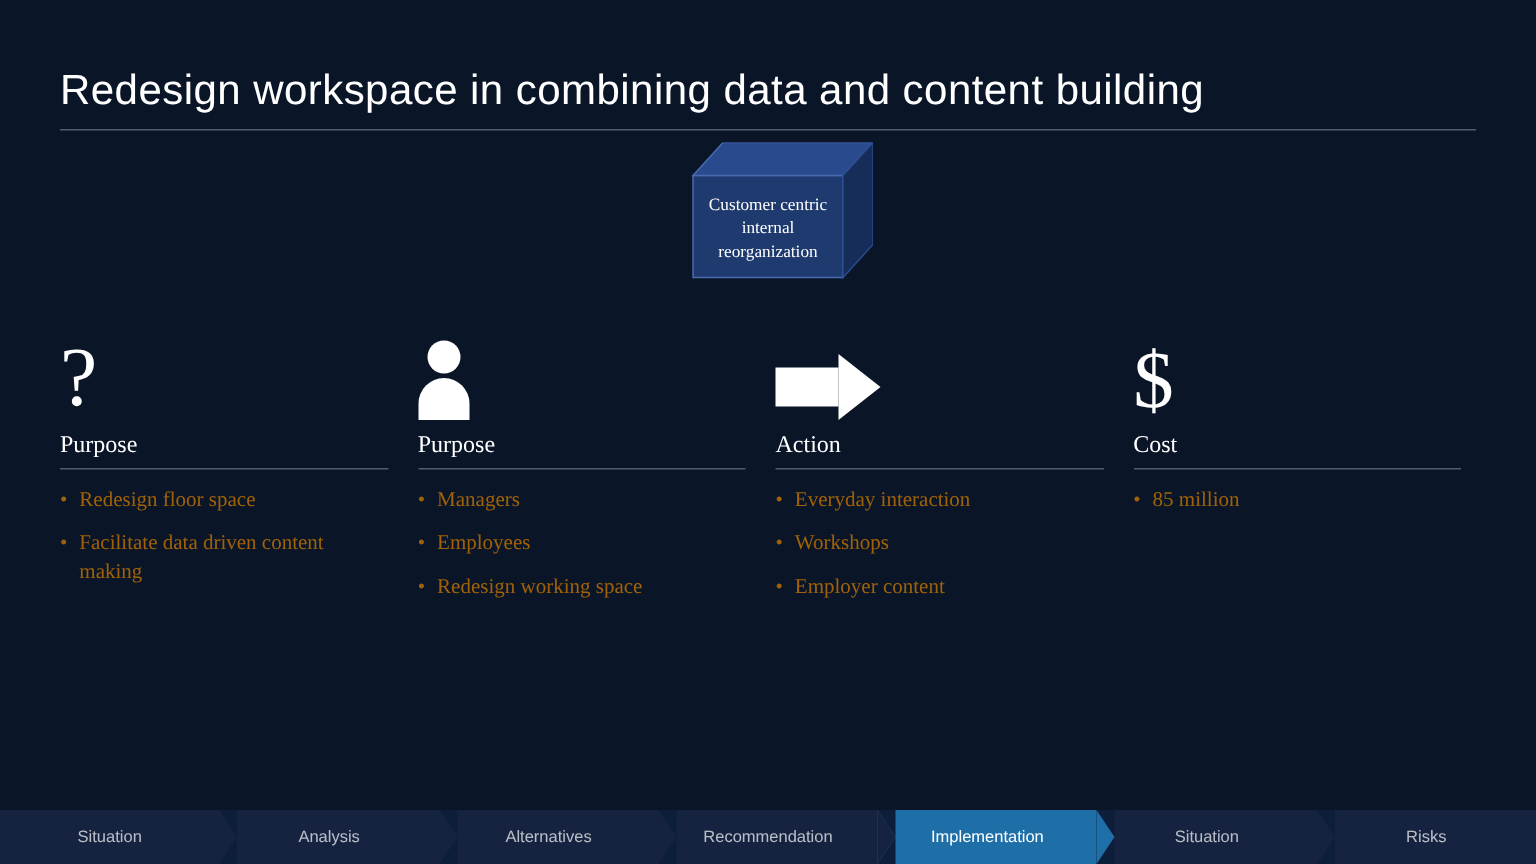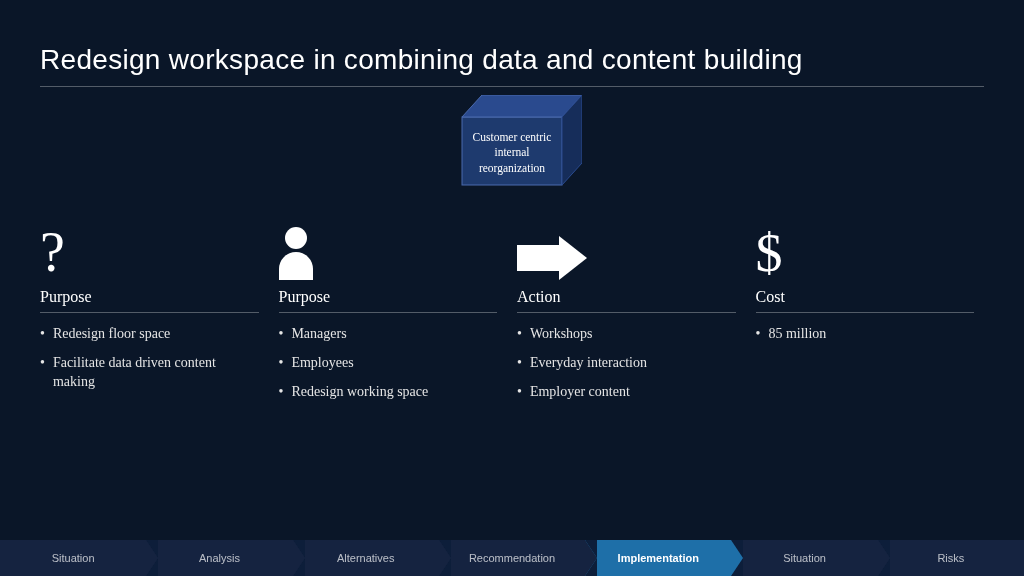--- a/index.html
+++ b/index.html
@@ -139,21 +139,21 @@
     .bullet-list {
       list-style: none;
       padding: 0;
     }
 
     .bullet-list li {
       display: flex;
       align-items: flex-start;
       gap: 8px;
       font-size: 14px;
-      color: #e5e5e5;
+      color: #a16207;
       margin-bottom: 10px;
       line-height: 1.35;
     }
 
     .bullet-list li::before {
       content: '•';
       font-size: 14px;
       flex-shrink: 0;
       margin-top: 0px;
     }
@@ -176,21 +176,20 @@
       font-size: 11px;
       color: rgba(255,255,255,0.7);
       position: relative;
       background: #152340;
       cursor: pointer;
     }
 
     .nav-item.active {
       background: #1e6fa8;
       color: white;
-      font-weight: bold;
     }
 
     .nav-item::after {
       content: '';
       position: absolute;
       right: -12px;
       top: 0;
       width: 0;
       height: 0;
       border-top: 18px solid transparent;
@@ -299,24 +298,24 @@
             <div class="arrow-shape">
               <div class="arrow-body"></div>
               <div class="arrow-head"></div>
             </div>
           </div>
         </div>
         <div class="col-label">Action</div>
         <div class="col-divider"></div>
         <ul class="bullet-list">
           <li>
+              <span>Everyday interaction</span>
+            </li>
+          <li>
               <span>Workshops</span>
-            </li>
-          <li>
-              <span>Everyday interaction</span>
             </li>
           <li>
               <span>Employer content</span>
             </li>
         </ul>
       </div>
 
       <div class="column">
         <div class="icon-area">
           <span class="icon-dollar">$</span>

